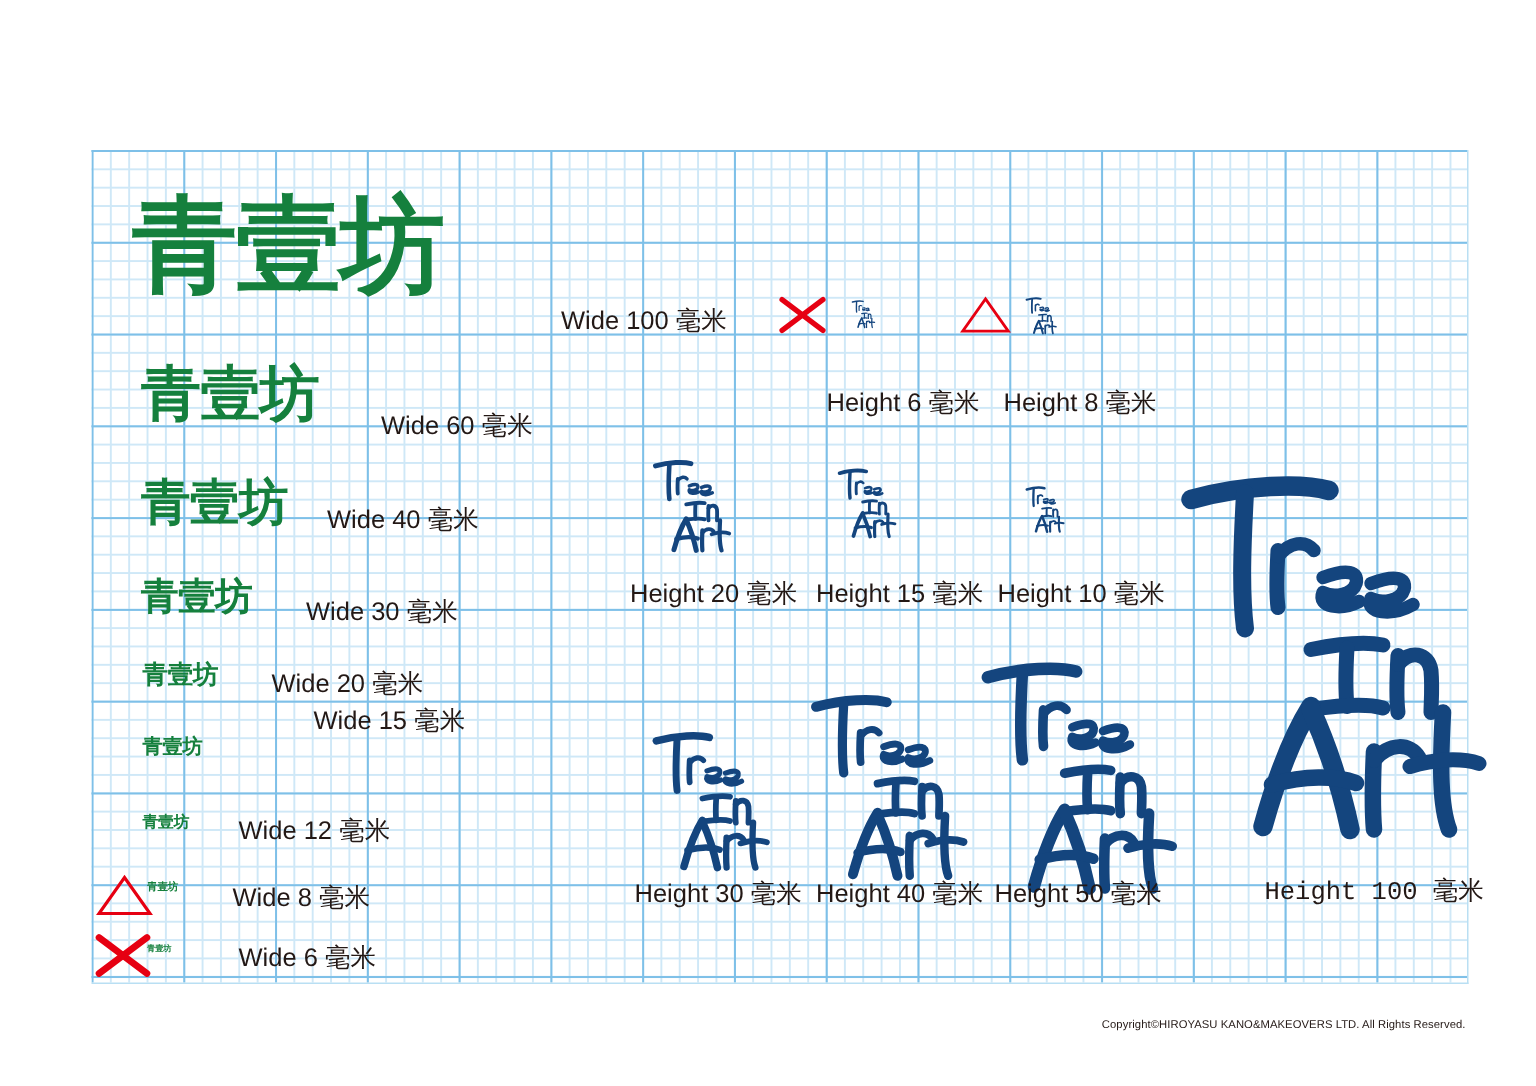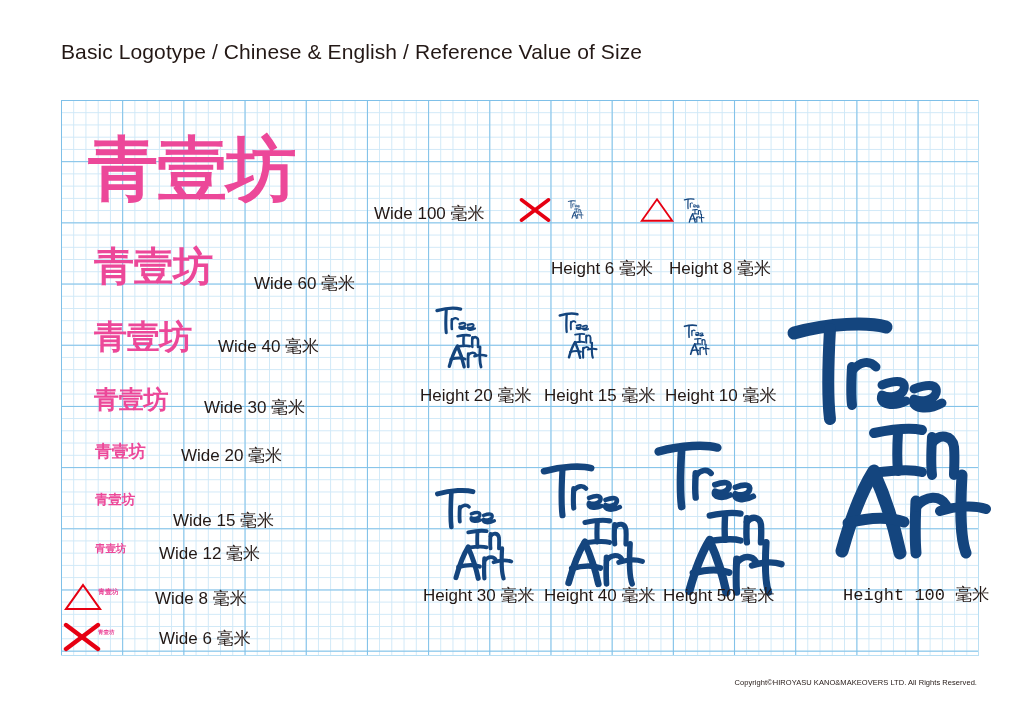--- a/index.html
+++ b/index.html
@@ -38,22 +38,22 @@
     background-position:0 0,0 0,0 0,0 0;
     border-right:1px solid #b9dff3;
     border-bottom:1px solid #b9dff3;
   }
 
   
   .abs{position:absolute;}
 
   
   .cn-logo{
-    font-family:Liberation Serif, serif;
-    color:#ec4899;
+    font-family:Liberation Mono, monospace;
+    color:#15803d;
     font-weight:700;
     line-height:1;
     white-space:nowrap;
     letter-spacing:-0.01em;
     transform-origin:left top;
   }
 
   
   .caption{
     font-size:17px;
@@ -77,41 +77,40 @@
     position:absolute;right:47px;top:678px;
     font-size:7.5px;color:#231815;
     white-space:nowrap;letter-spacing:.05px;
   }
 </style>
 </head>
 <body>
 
 <div id="page">
 
-  <div id="page-title">Basic Logotype / Chinese &amp; English / Reference Value of Size</div>
 
   <div id="grid"></div>
 
   <div class="abs cn-logo" style="left:88px;top:135px;font-size:70px;">青壹坊</div>
   <div class="abs caption" style="left:374px;top:205px;">Wide 100 毫米</div>
 
   <div class="abs cn-logo" style="left:94px;top:247px;font-size:40px;">青壹坊</div>
   <div class="abs caption" style="left:254px;top:275px;">Wide 60 毫米</div>
 
   <div class="abs cn-logo" style="left:94px;top:321px;font-size:33px;">青壹坊</div>
   <div class="abs caption" style="left:218px;top:338px;">Wide 40 毫米</div>
 
   <div class="abs cn-logo" style="left:94px;top:387px;font-size:25px;">青壹坊</div>
   <div class="abs caption" style="left:204px;top:399px;">Wide 30 毫米</div>
 
   <div class="abs cn-logo" style="left:95px;top:443px;font-size:17px;">青壹坊</div>
   <div class="abs caption" style="left:181px;top:447px;">Wide 20 毫米</div>
 
   <div class="abs cn-logo" style="left:95px;top:493px;font-size:13.5px;">青壹坊</div>
-  <div class="abs caption" style="left:173px;top:512px;">Wide 15 毫米</div>
+  <div class="abs caption" style="left:173px;top:472px;padding-left:36px;">Wide 15 毫米</div>
 
   <div class="abs cn-logo" style="left:95px;top:544px;font-size:10.5px;">青壹坊</div>
   <div class="abs caption" style="left:159px;top:545px;">Wide 12 毫米</div>
 
   <div class="abs" style="left:64px;top:583px;">
     <svg width="38" height="28" viewBox="0 0 38 28" class="mark-tri">
       <polygon points="19,2 36,26 2,26" fill="none" stroke="#e60012" stroke-width="2.1"></polygon>
     </svg>
   </div>
   <div class="abs cn-logo" style="left:98px;top:589px;font-size:7px;">青壹坊</div>

